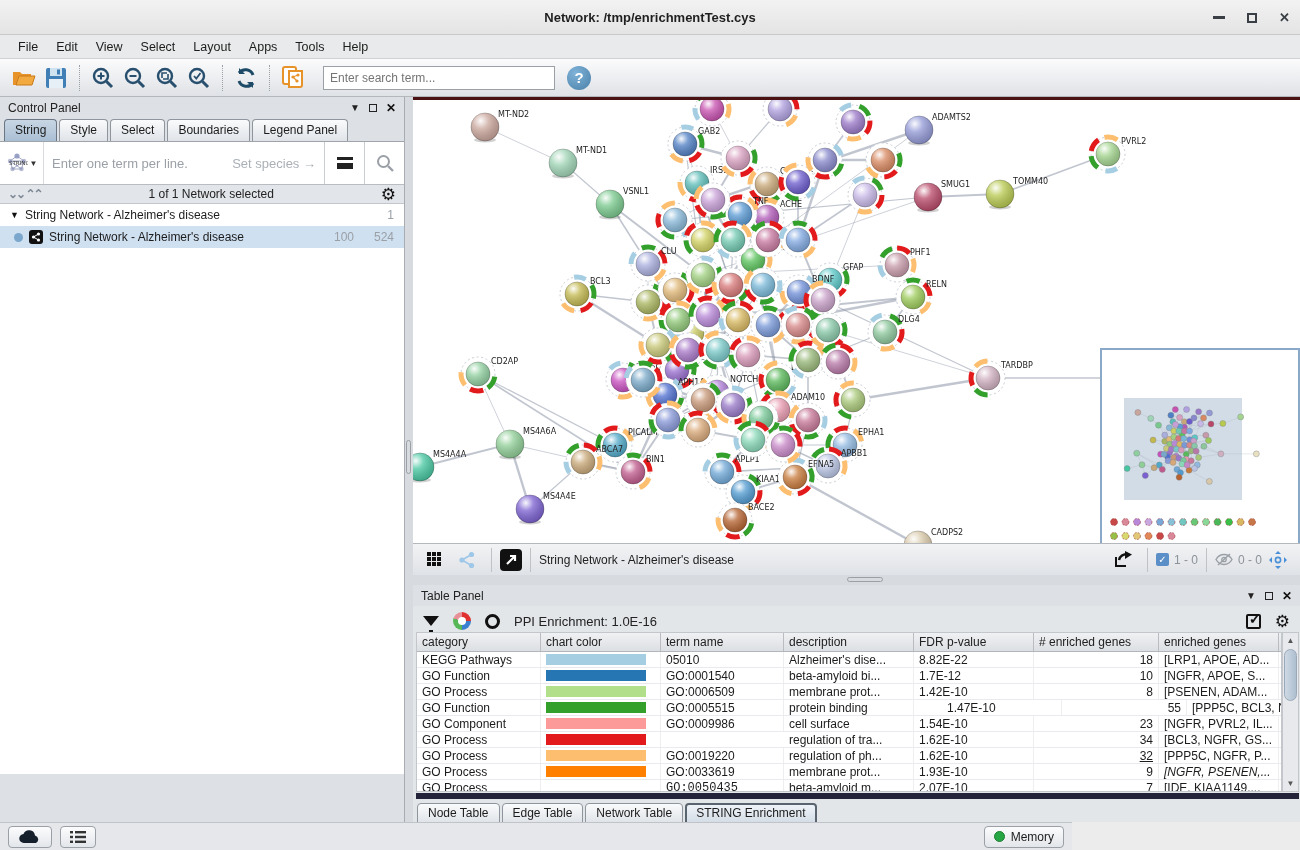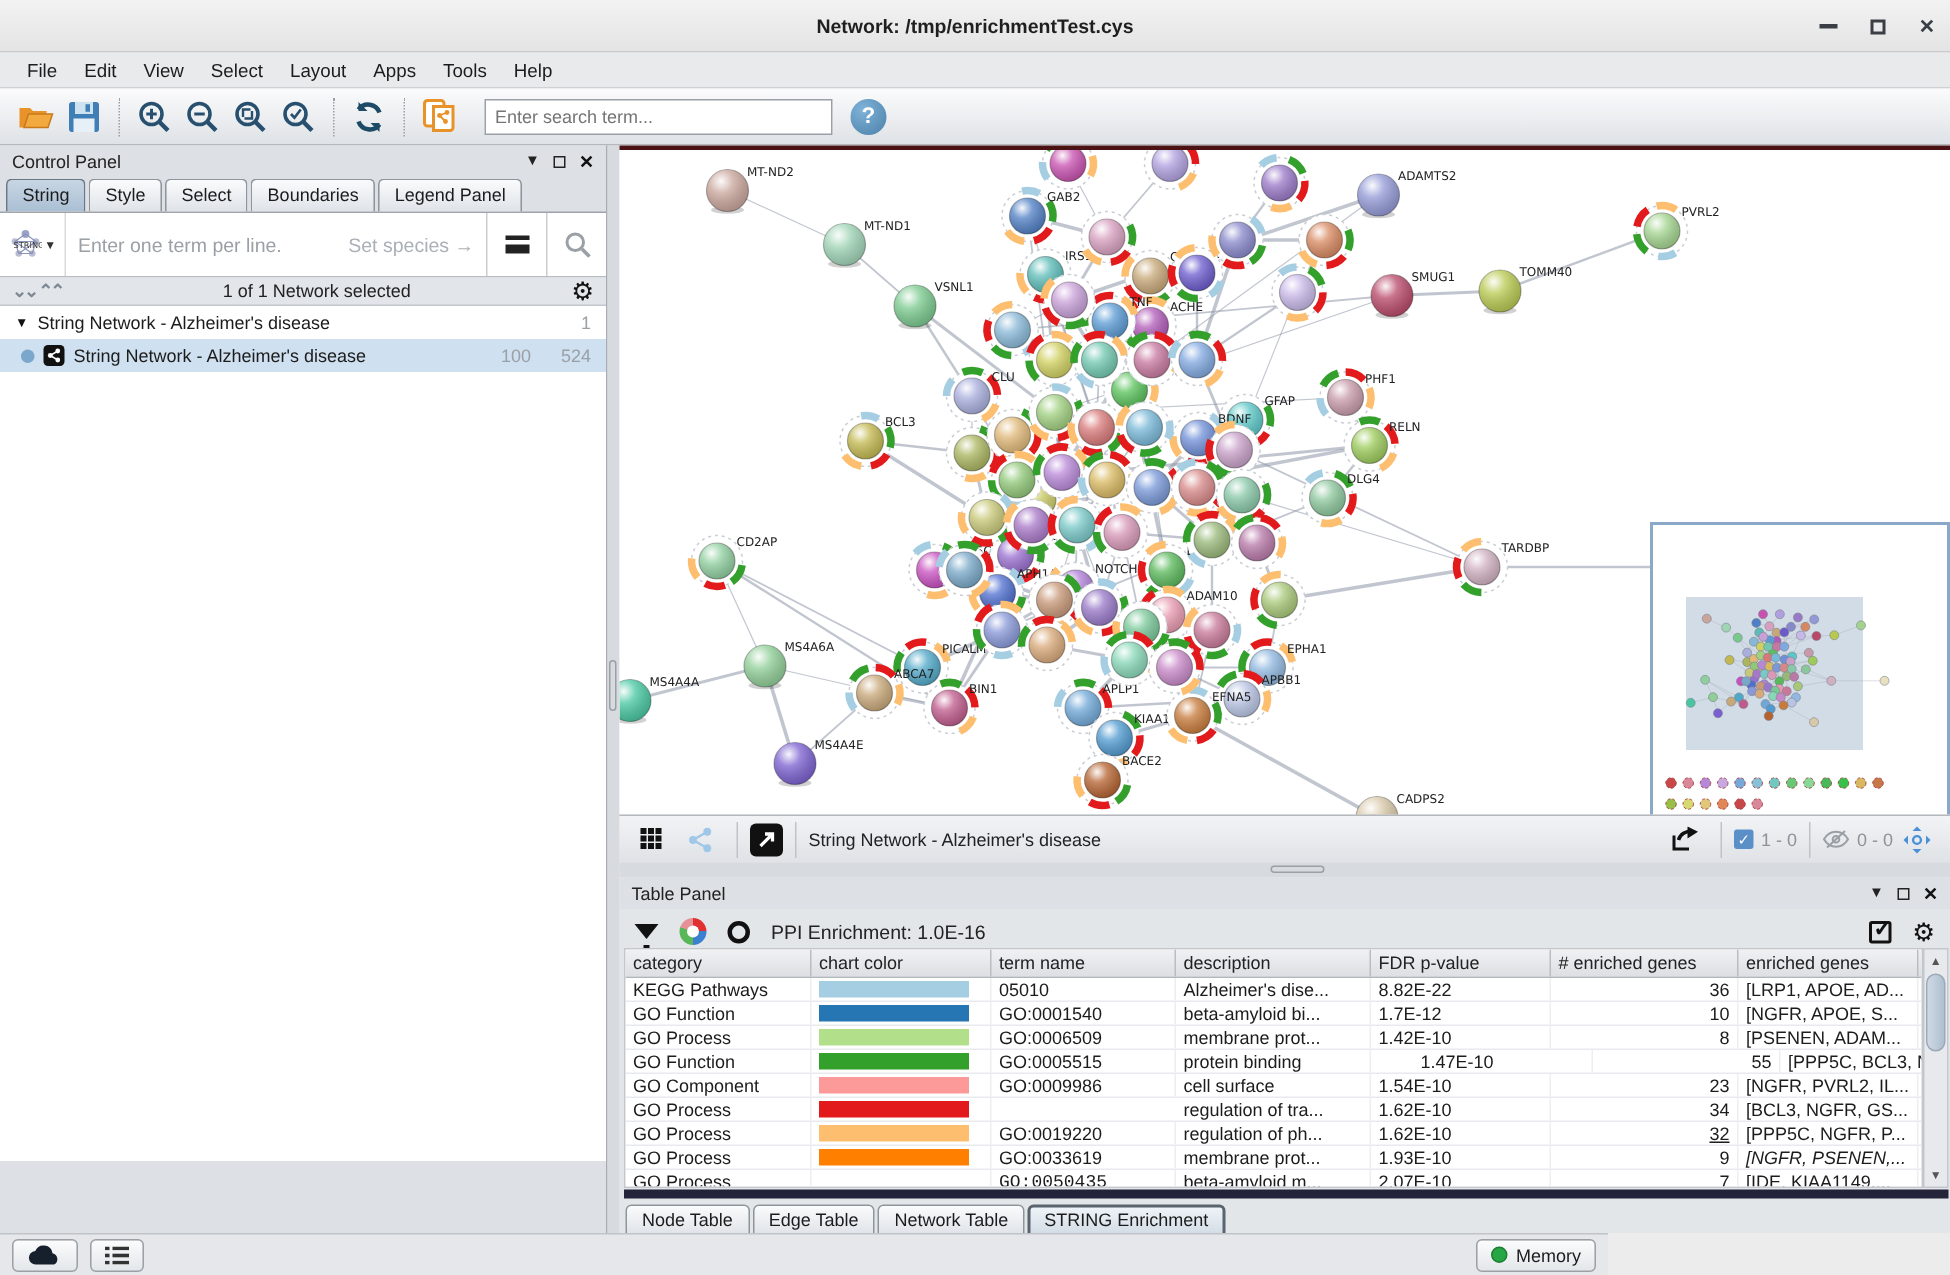--- a/index.html
+++ b/index.html
@@ -1561,21 +1561,21 @@
         </div>
       <div id="grid-rows">
           <div class="g-row">
             <div class="g-cell" style="flex: 0 0 124px; width: 124px;">KEGG Pathways</div>
             <div class="g-cell" style="flex: 0 0 120px; width: 120px;">
               <span class="swatch" style="background: rgb(166, 206, 227);"></span>
             </div>
             <div class="g-cell" style="flex: 0 0 123px; width: 123px;">05010</div>
             <div class="g-cell" style="flex: 0 0 130px; width: 130px;">Alzheimer's dise...</div>
             <div class="g-cell" style="flex: 0 0 120px; width: 120px;">8.82E-22</div>
-            <div class="g-cell num" style="flex: 0 0 125px; width: 125px;">36</div>
+            <div class="g-cell num" style="flex: 0 0 125px; width: 125px;">18</div>
             <div class="g-cell" style="flex: 0 0 120px; width: 120px;">[LRP1, APOE, AD...</div>
           </div>
           <div class="g-row">
             <div class="g-cell" style="flex: 0 0 124px; width: 124px;">GO Function</div>
             <div class="g-cell" style="flex: 0 0 120px; width: 120px;">
               <span class="swatch" style="background: rgb(38, 118, 180);"></span>
             </div>
             <div class="g-cell" style="flex: 0 0 123px; width: 123px;">GO:0001540</div>
             <div class="g-cell" style="flex: 0 0 130px; width: 130px;">beta-amyloid bi...</div>
             <div class="g-cell" style="flex: 0 0 120px; width: 120px;">1.7E-12</div>

